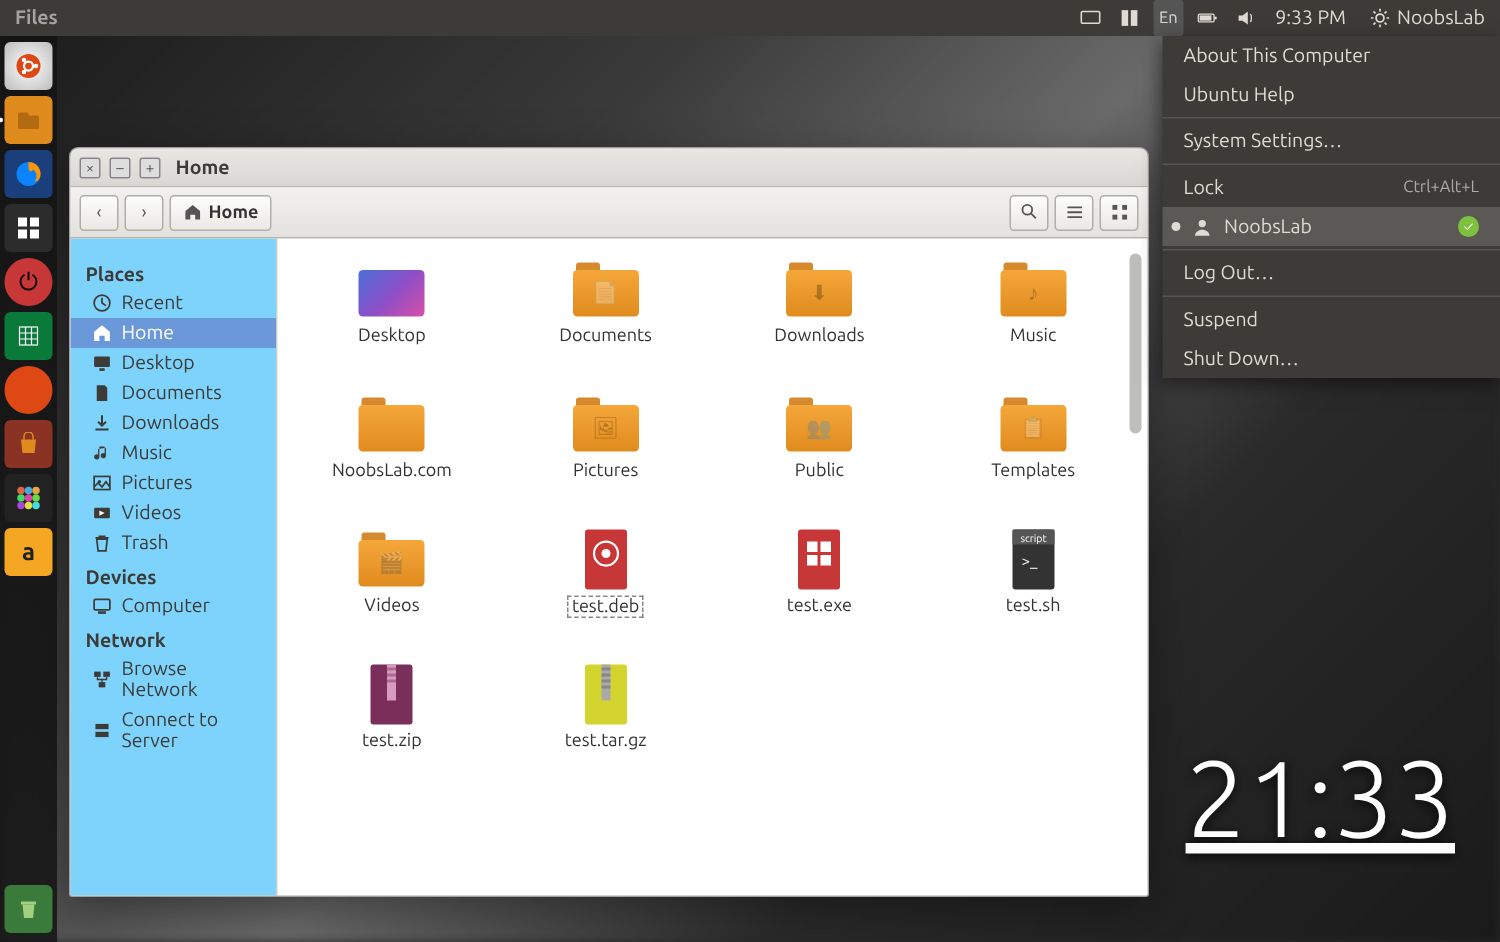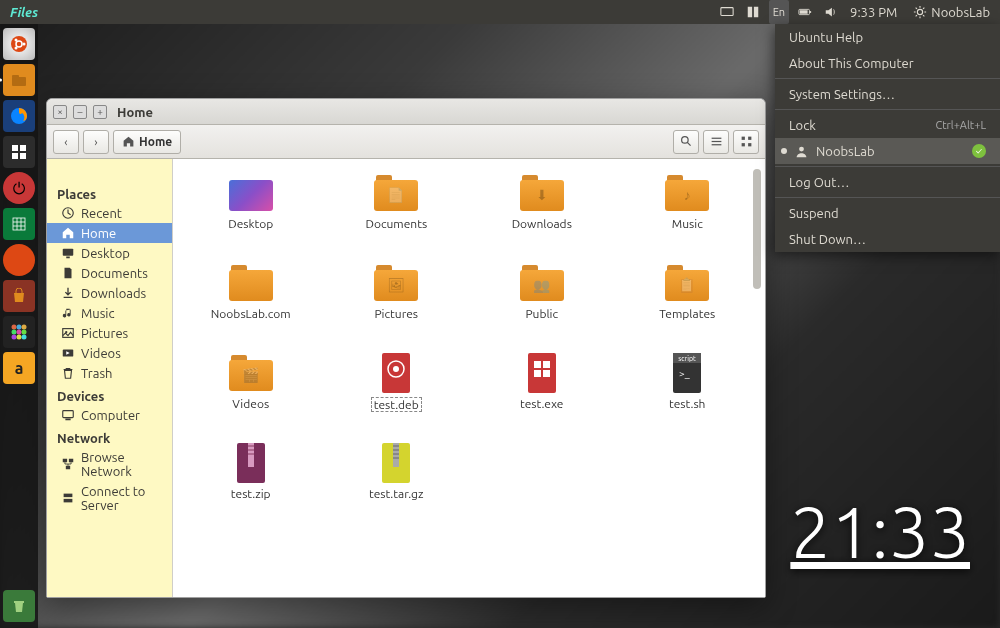--- a/index.html
+++ b/index.html
@@ -8,21 +8,21 @@
   
   .wallpaper { position: absolute; inset: 0; background: linear-gradient(135deg, #1a1a1a 0%, #3a3a3a 30%, #6a6a6a 50%, #2a2a2a 70%, #1a1a1a 100%); filter: blur(3px); }
   
   
   .desktop-clock { position: absolute; right: 30px; bottom: 60px; color: #fff; text-align: right; text-shadow: 0 2px 8px rgba(0,0,0,0.8); text-decoration: underline; }
   .desktop-clock .time { font-size: 72px; font-weight: 300; line-height: 1; }
   .desktop-clock .date { font-size: 28px; font-weight: 400; margin-top: 4px; }
   
   
   .top-panel { position: absolute; top: 0; left: 0; right: 0; height: 24px; background: #3c3b37; color: #dfdbd2; display: flex; align-items: center; font-size: 13px; z-index: 100; }
-  .top-panel .app-title { padding: 0 10px; font-weight: bold; color: #5eead4; font-style: italic; }
+  .top-panel .app-title { padding: 0 10px; font-weight: bold; color: #a3a3a3; }
   .top-panel .spacer { flex: 1; }
   .top-panel .ind { padding: 0 6px; display: flex; align-items: center; gap: 4px; height: 100%; cursor: default; }
   .top-panel .ind svg { width: 14px; height: 14px; fill: #dfdbd2; }
   .top-panel .ind.lang { background: #555; padding: 2px 4px; border-radius: 2px; font-size: 11px; margin: 0 3px;}
   .top-panel .user { padding: 0 10px; display: flex; align-items: center; gap: 4px; background: #3c3b37; }
   .top-panel .user svg { width: 14px; height: 14px; fill: #dfdbd2;}
   
   
   .launcher { position: absolute; left: 0; top: 24px; bottom: 0; width: 38px; background: rgba(20,20,20,0.85); display: flex; flex-direction: column; align-items: center; padding-top: 4px; gap: 4px; z-index: 50;}
   .launcher .l-item { width: 32px; height: 32px; border-radius: 4px; display: flex; align-items: center; justify-content: center; font-size: 16px; position: relative;}
@@ -34,21 +34,21 @@
   .titlebar { height: 26px; background: linear-gradient(#e8e7e4,#d8d7d3); border-bottom: 1px solid #b5b3ac; border-radius: 6px 6px 0 0; display: flex; align-items: center; padding: 0 6px; gap: 6px; font-size: 13px; color: #3c3b37;}
   .titlebar .wbtn { width: 14px; height: 14px; border-radius: 2px; border:1px solid #888; background:#ddd; display:flex; align-items:center; justify-content:center; font-size:10px; color:#555; line-height:1;}
   .titlebar .title { margin-left: 4px; font-weight:bold;}
   
   .toolbar { height: 34px; background: linear-gradient(#f2f1ef,#e4e2de); border-bottom:1px solid #b5b3ac; display:flex; align-items:center; padding: 0 6px; gap:4px;}
   .toolbar .btn { width:26px; height:24px; border:1px solid #b0aea8; border-radius:3px; background:linear-gradient(#fdfdfc,#e9e8e4); display:flex; align-items:center; justify-content:center; font-size:12px; color:#555;}
   .toolbar .pathbtn { height:24px; border:1px solid #b0aea8; border-radius:3px; background:linear-gradient(#fdfdfc,#e9e8e4); display:flex; align-items:center; padding:0 8px; gap:4px; font-size:12px; color:#333; font-weight:bold;}
   .toolbar .right { margin-left:auto; display:flex; gap:4px;}
   
   .body { flex:1; display:flex; overflow:hidden;}
-  .sidebar { width: 126px; background:#fef9c3; border-right:1px solid #d0cec8; padding: 22px 0; overflow-y:auto;}
+  .sidebar { width: 138px; background:#7dd3fc; border-right:1px solid #d0cec8; padding: 11px 0; overflow-y:auto;}
   .sidebar .hdr { font-weight:bold; font-size:13px; padding: 6px 10px 2px; color:#3c3b37;}
   .sidebar .item { display:flex; align-items:center; gap:6px; padding: 3px 10px 3px 14px; font-size:13px; color:#3c3b37; cursor:default;}
   .sidebar .item.active { background:#6b98d8; color:#fff;}
   .sidebar .item svg { width:14px; height:14px; fill:currentColor; flex-shrink:0;}
   
   .content { flex:1; background:#fff; padding: 14px 10px; display:grid; grid-template-columns: repeat(4, 1fr); grid-auto-rows: 86px; gap: 4px 10px; align-content:start; overflow-y:auto; position:relative;}
   .file { display:flex; flex-direction:column; align-items:center; gap:4px; font-size:12px; color:#333; cursor:default;}
   .file .icon { width:48px; height:40px; display:flex; align-items:center; justify-content:center;}
   .file.selected .label { border:1px dashed #888; padding:0 2px;}
   .file .label { text-align:center; max-width:100px; }
@@ -118,24 +118,24 @@
     <svg viewBox="0 0 16 16">
         <circle cx="8" cy="8" r="3" fill="none" stroke="#dfdbd2" stroke-width="1.3"></circle>
         <path d="M8 1v2M8 13v2M1 8h2M13 8h2M3 3l1.5 1.5M11.5 11.5L13 13M13 3l-1.5 1.5M4.5 11.5L3 13" stroke="#dfdbd2" stroke-width="1.3"></path>
       </svg>
     <span>NoobsLab</span>
   </div>
 </div>
 
 <div class="sysmenu">
   <div class="mitem">
+      <span>About This Computer</span>
+    </div>
+  <div class="mitem">
       <span>Ubuntu Help</span>
-    </div>
-  <div class="mitem">
-      <span>About This Computer</span>
     </div>
   <div class="sep"></div>
   <div class="mitem">
       <span>System Settings…</span>
     </div>
   <div class="sep"></div>
   <div class="mitem">
       <span>Lock</span>
       <span class="shortcut">Ctrl+Alt+L</span>
     </div>

